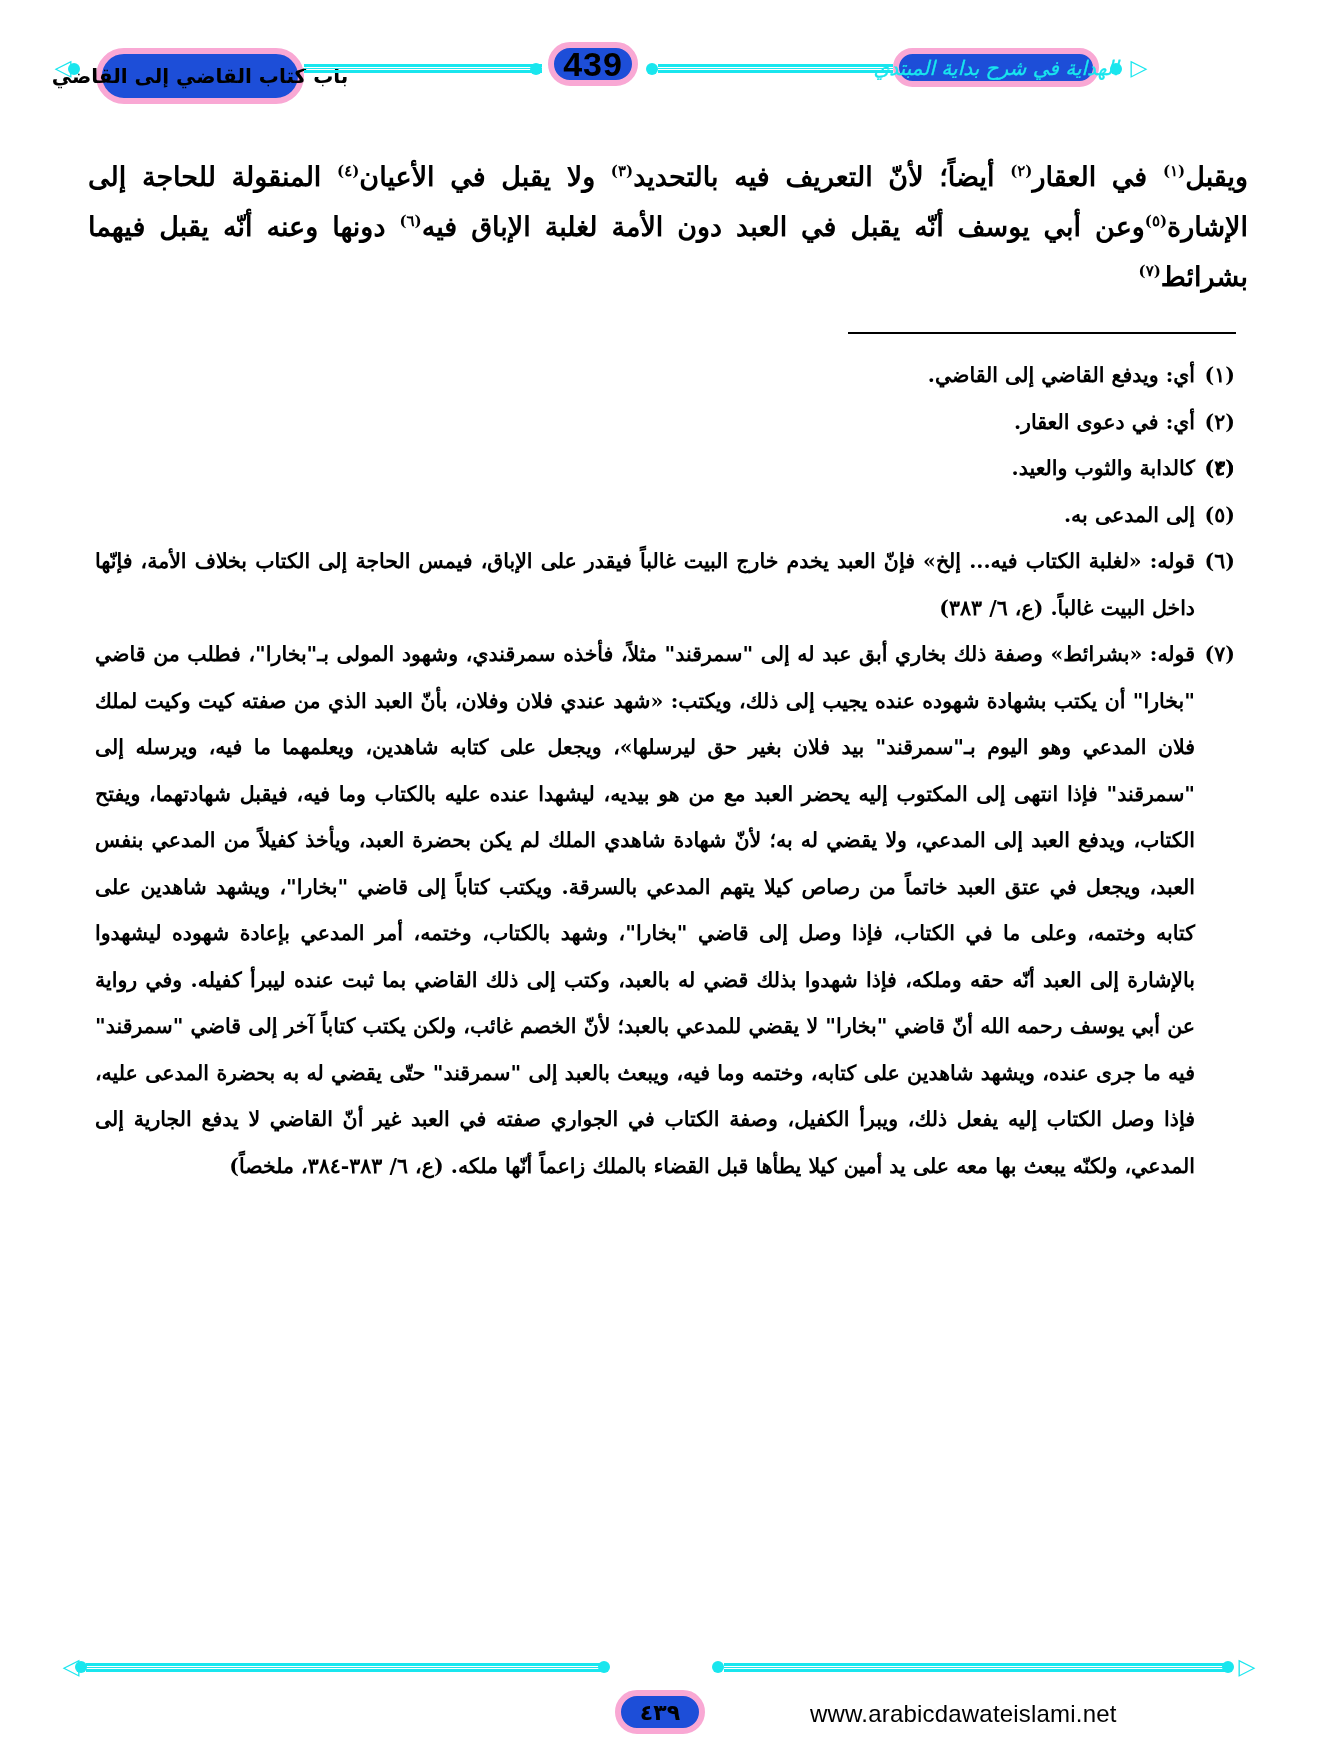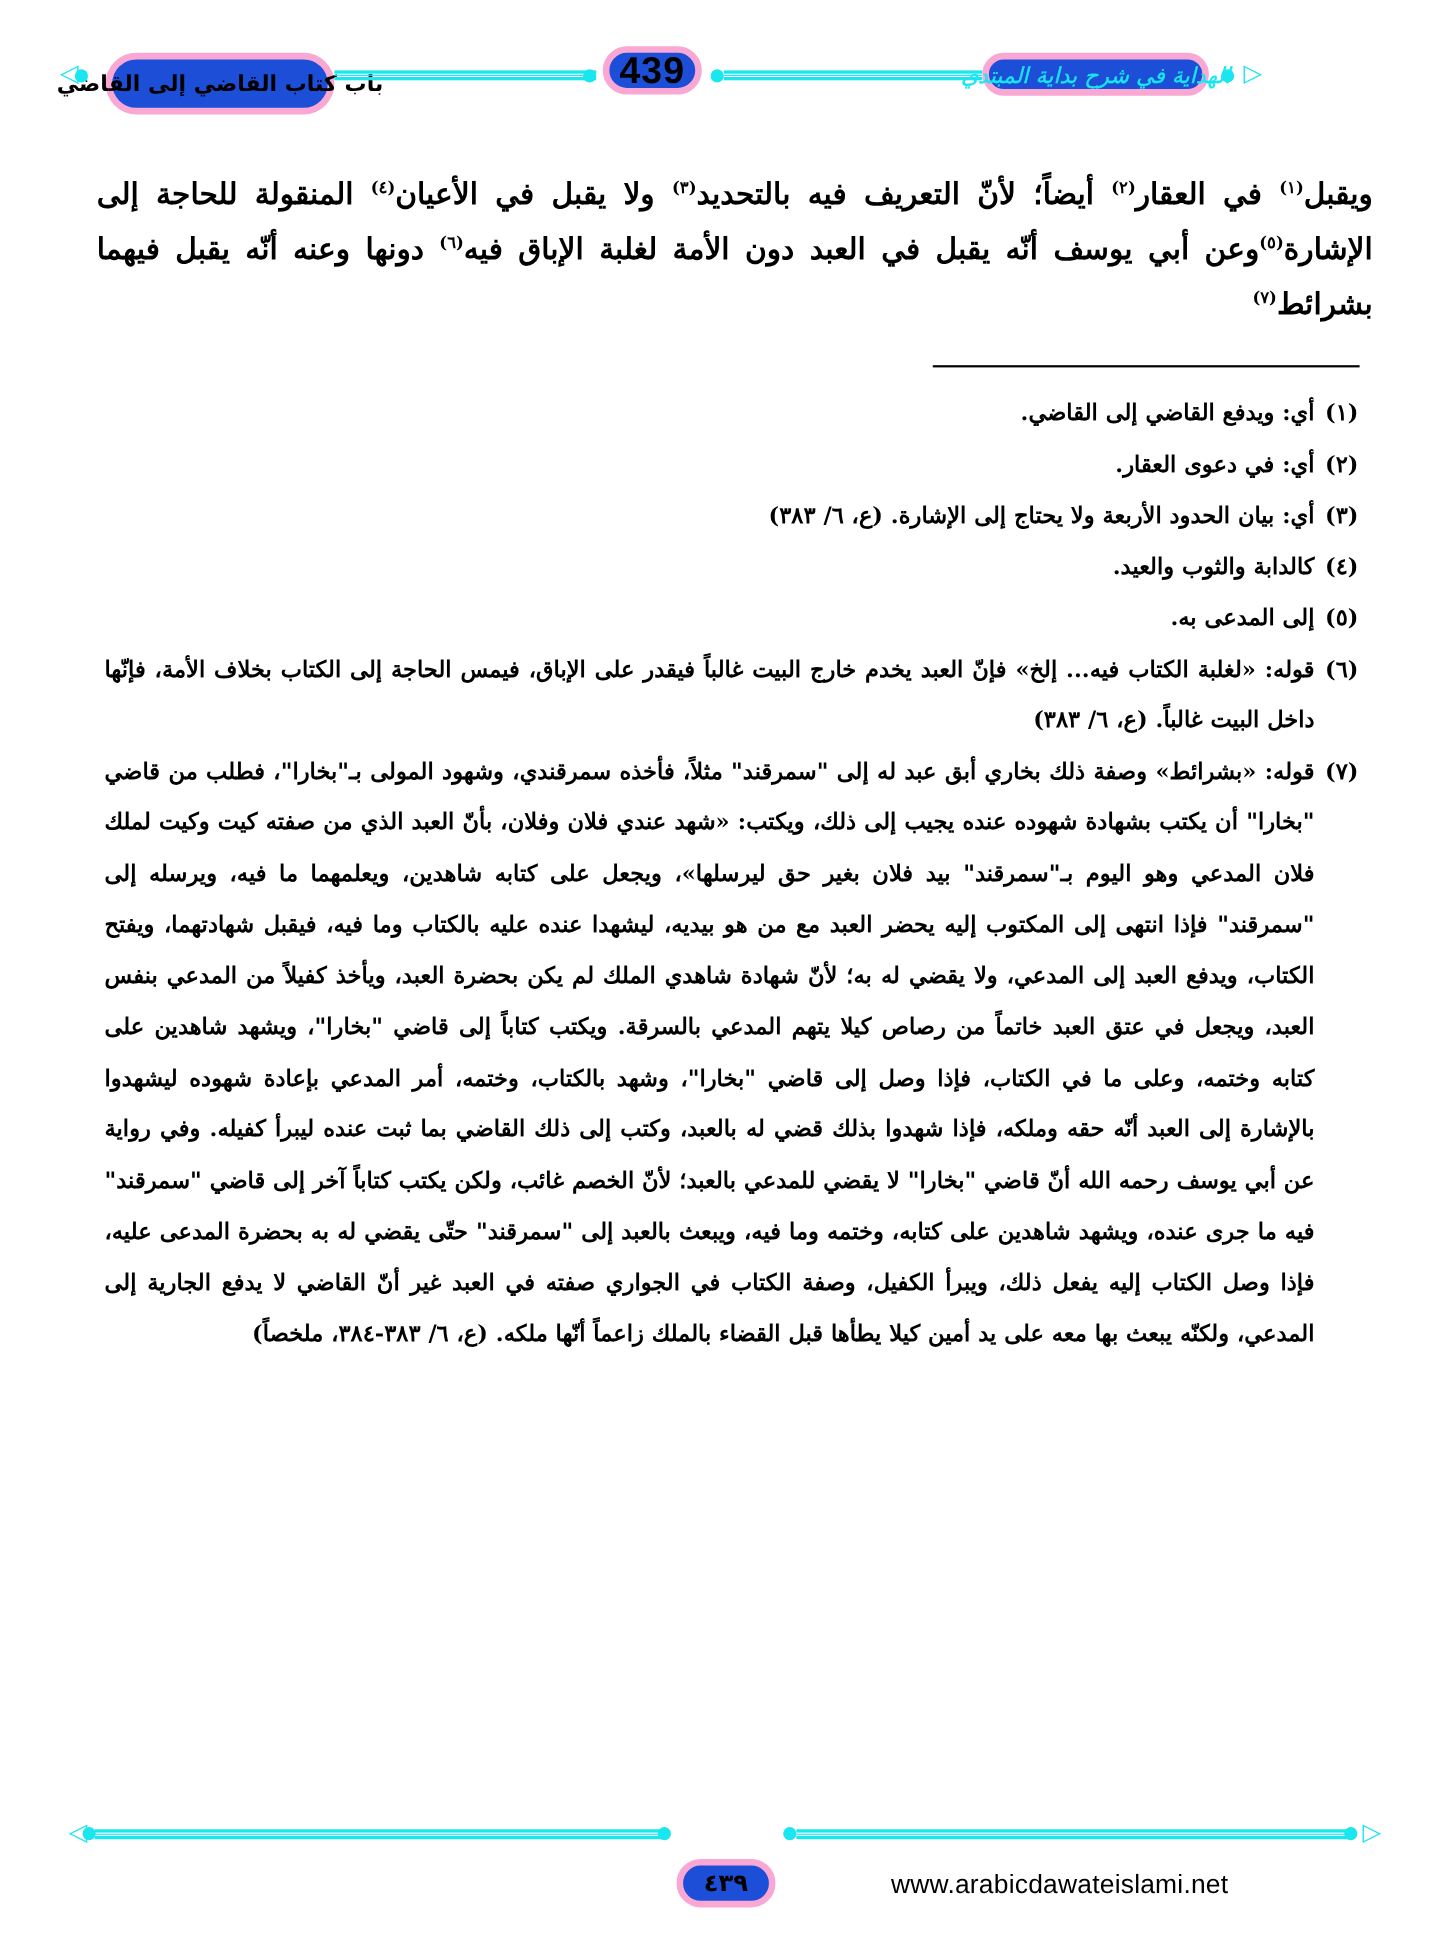--- a/index.html
+++ b/index.html
@@ -70,21 +70,21 @@
   <div class="end-orn" style="left:1126px; top:55px;">▷</div>
 </div>
 
 <div class="main-text" id="main-text"><span>ويقبل</span><sup>(١)</sup><span> في العقار</span><sup>(٢)</sup><span> أيضاً؛ لأنّ التعريف فيه بالتحديد</span><sup>(٣)</sup><span> ولا يقبل في الأعيان</span><sup>(٤)</sup><span> المنقولة للحاجة إلى الإشارة</span><sup>(٥)</sup><span>وعن أبي يوسف أنّه يقبل في العبد دون الأمة لغلبة الإباق فيه</span><sup>(٦)</sup><span> دونها وعنه أنّه يقبل فيهما بشرائط</span><sup>(٧)</sup></div>
 
 <div class="separator"></div>
 
 <div class="footnotes" id="footnotes">
     <div class="fn"><span class="fn-num">(١)</span><span>أي: ويدفع القاضي إلى القاضي.</span></div>
     <div class="fn"><span class="fn-num">(٢)</span><span>أي: في دعوى العقار.</span></div>
-    <div class="fn"><span class="fn-num">(٣)</span><span>أي: بيان الحدود الأربعة ولا يحتاج إلى الإشارة. (ع، ٦/ ٣٨٣)</span></div>
+    <div class="fn"><span class="fn-num">(٣)</span></div>
     <div class="fn"><span class="fn-num">(٤)</span><span>كالدابة والثوب والعيد.</span></div>
     <div class="fn"><span class="fn-num">(٥)</span><span>إلى المدعى به.</span></div>
     <div class="fn"><span class="fn-num">(٦)</span><span class="kw">قوله: «لغلبة الكتاب فيه... إلخ»</span><span> فإنّ العبد يخدم خارج البيت غالباً فيقدر على الإباق، فيمس الحاجة إلى الكتاب بخلاف الأمة، فإنّها داخل البيت غالباً. (ع، ٦/ ٣٨٣)</span></div>
     <div class="fn"><span class="fn-num">(٧)</span><span class="kw">قوله: «بشرائط»</span><span> وصفة ذلك بخاري أبق عبد له إلى "سمرقند" مثلاً، فأخذه سمرقندي، وشهود المولى بـ"بخارا"، فطلب من قاضي "بخارا" أن يكتب بشهادة شهوده عنده يجيب إلى ذلك، ويكتب: «شهد عندي فلان وفلان، بأنّ العبد الذي من صفته كيت وكيت لملك فلان المدعي وهو اليوم بـ"سمرقند" بيد فلان بغير حق ليرسلها»، ويجعل على كتابه شاهدين، ويعلمهما ما فيه، ويرسله إلى "سمرقند" فإذا انتهى إلى المكتوب إليه يحضر العبد مع من هو بيديه، ليشهدا عنده عليه بالكتاب وما فيه، فيقبل شهادتهما، ويفتح الكتاب، ويدفع العبد إلى المدعي، ولا يقضي له به؛ لأنّ شهادة شاهدي الملك لم يكن بحضرة العبد، ويأخذ كفيلاً من المدعي بنفس العبد، ويجعل في عتق العبد خاتماً من رصاص كيلا يتهم المدعي بالسرقة. ويكتب كتاباً إلى قاضي "بخارا"، ويشهد شاهدين على كتابه وختمه، وعلى ما في الكتاب، فإذا وصل إلى قاضي "بخارا"، وشهد بالكتاب، وختمه، أمر المدعي بإعادة شهوده ليشهدوا بالإشارة إلى العبد أنّه حقه وملكه، فإذا شهدوا بذلك قضي له بالعبد، وكتب إلى ذلك القاضي بما ثبت عنده ليبرأ كفيله. وفي رواية عن أبي يوسف رحمه الله أنّ قاضي "بخارا" لا يقضي للمدعي بالعبد؛ لأنّ الخصم غائب، ولكن يكتب كتاباً آخر إلى قاضي "سمرقند" فيه ما جرى عنده، ويشهد شاهدين على كتابه، وختمه وما فيه، ويبعث بالعبد إلى "سمرقند" حتّى يقضي له به بحضرة المدعى عليه، فإذا وصل الكتاب إليه يفعل ذلك، ويبرأ الكفيل، وصفة الكتاب في الجواري صفته في العبد غير أنّ القاضي لا يدفع الجارية إلى المدعي، ولكنّه يبعث بها معه على يد أمين كيلا يطأها قبل القضاء بالملك زاعماً أنّها ملكه. (ع، ٦/ ٣٨٣-٣٨٤، ملخصاً)</span></div>
   </div>
 
 <div class="footer">
   <div class="end-orn" style="left:58px; top:34px;">◁</div>
   <div class="knob" style="left:75px; top:41px;"></div>
   <div class="rule" style="left:86px; width:520px;"></div>

